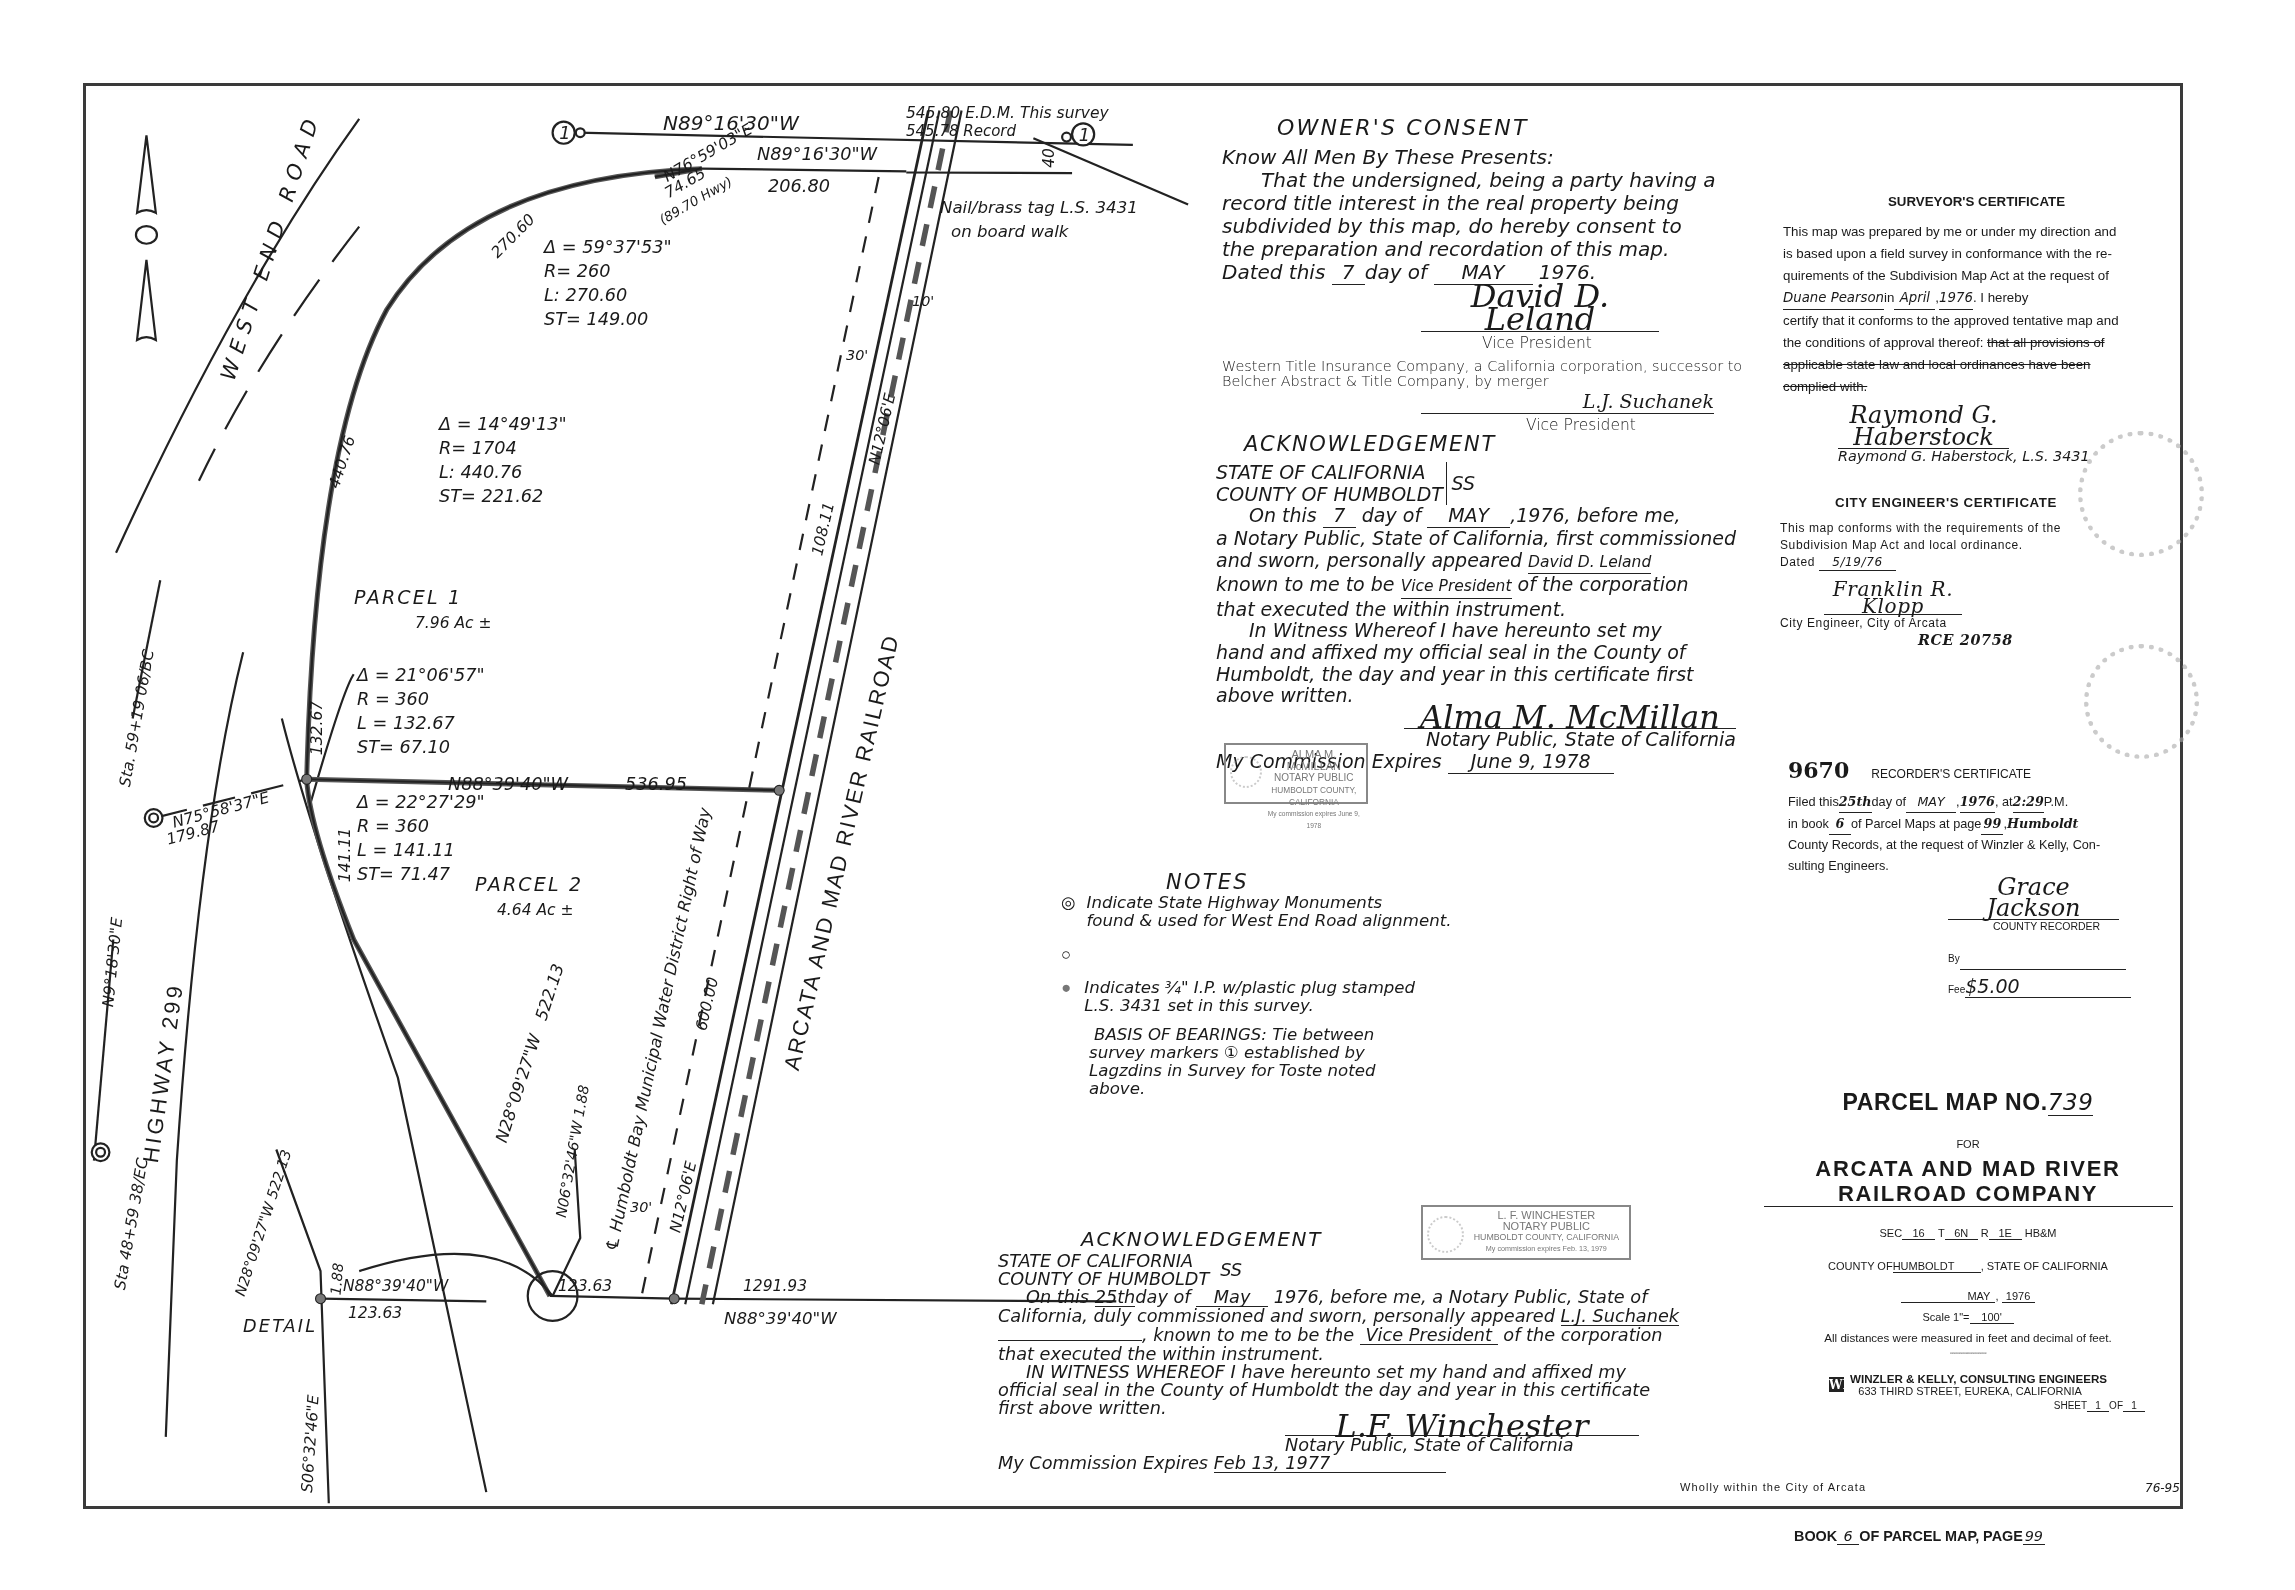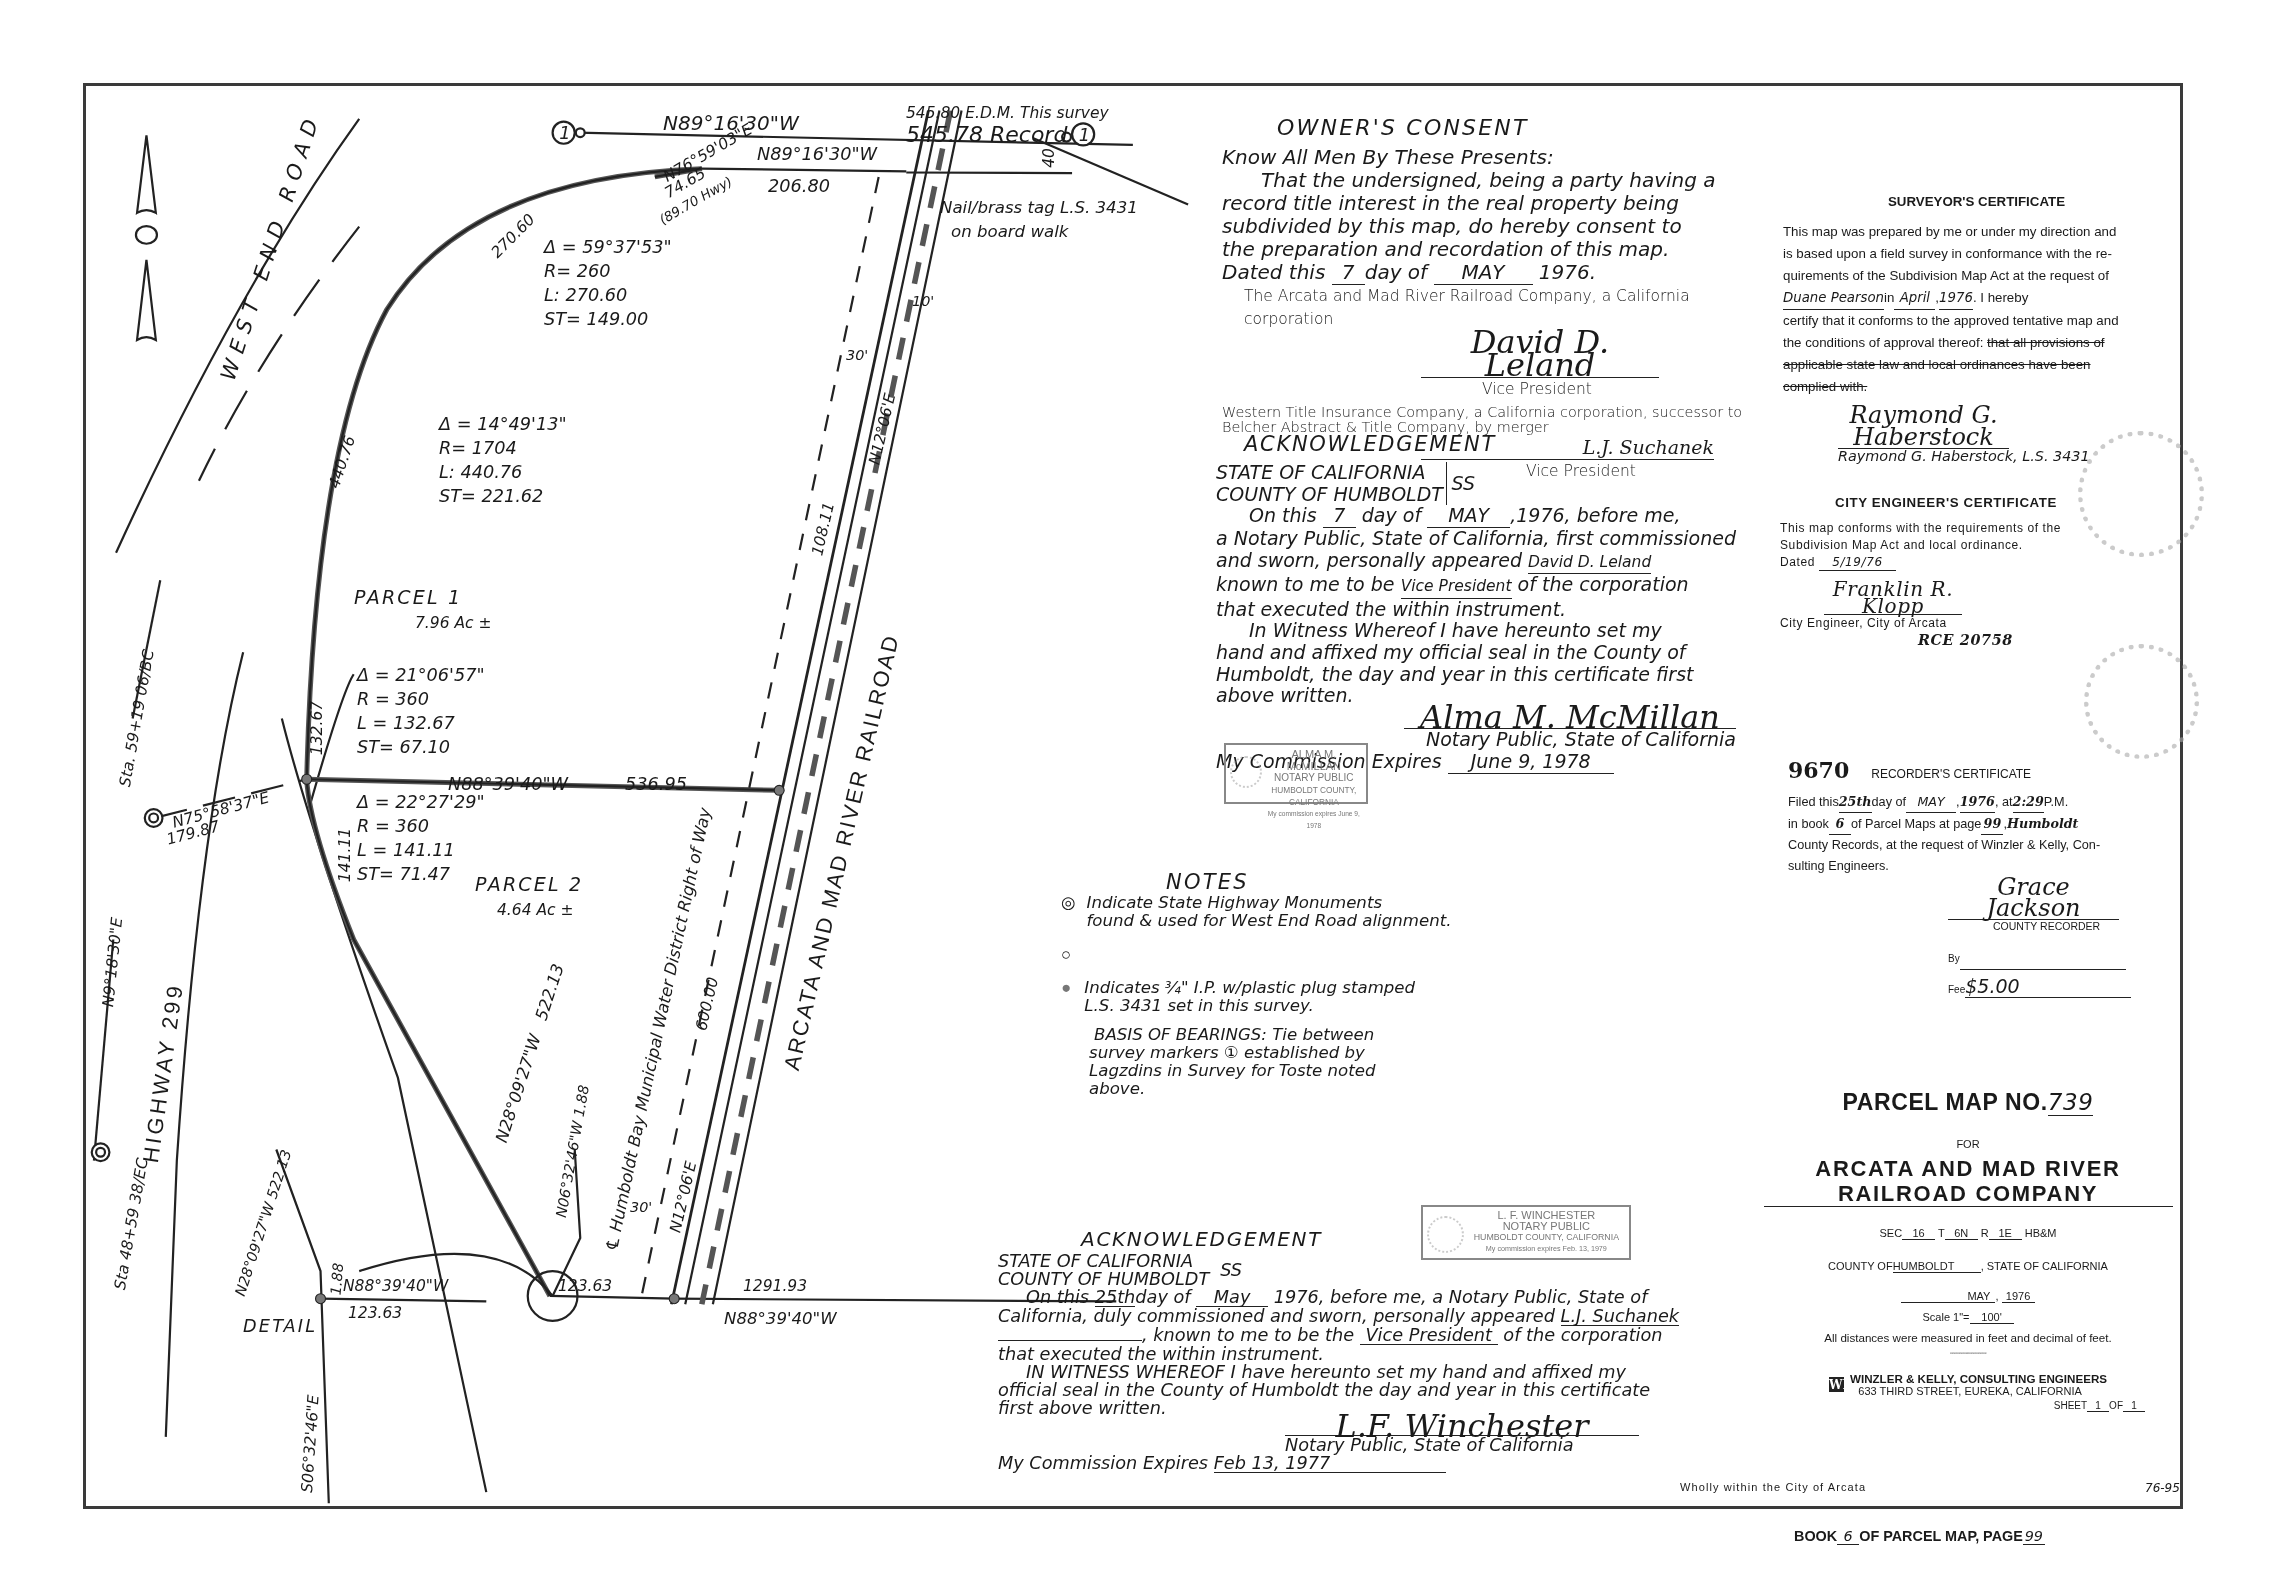--- a/index.html
+++ b/index.html
@@ -83,21 +83,21 @@
       <circle cx="580" cy="2350" r="9"></circle>
   </g>
   <g fill="#222" font-size="34">
     <text x="1012" y="252" font-size="32">1</text>
     <text x="1952" y="255" font-size="32">1</text>
   </g>
 </svg>
 
 <div class="abs hand" style="left:663px;top:111px;font-size:20px">N89°16'30"W</div>
 <div class="abs hand" style="left:906px;top:104px;font-size:15.5px">545.80 E.D.M. This survey</div>
-<div class="abs hand" style="left:906px;top:122px;font-size:22px">545.78 Record</div>
+<div class="abs hand" style="left:906px;top:122px;font-size:15px">545.78 Record</div>
 <div class="abs hand" style="left:757px;top:144px;font-size:17.7px">N89°16'30"W</div>
 <div class="abs hand" style="left:768px;top:176px;font-size:17.7px">206.80</div>
 <div class="abs hand" style="left:658px;top:144px;font-size:15.5px;transform:rotate(-30deg)">N76°59'03"E</div>
 <div class="abs hand" style="left:663px;top:174px;font-size:15.5px;transform:rotate(-30deg)">74.65</div>
 <div class="abs hand" style="left:655px;top:193px;font-size:13.3px;transform:rotate(-30deg)">(89.70 Hwy)</div>
 <div class="abs hand" style="left:1039px;top:149px;font-size:15.5px;transform:rotate(-90deg)">40</div>
 <div class="abs hand" style="left:940px;top:196px;font-size:16.6px;line-height:24px">
   <div>Nail/brass tag L.S. 3431</div>
   <div style="padding-left:11px">on board walk</div>
 </div>
@@ -164,21 +164,20 @@
 <div class="abs hand" style="left:298px;top:1492px;font-size:15.5px;transform:rotate(-86deg);transform-origin:left top;white-space:nowrap">S06°32'46"E</div>
 
 <div class="abs hand" style="left:1222px;top:116px;width:525px;font-size:20px;line-height:23px">
   <div style="padding-left:55px;font-size:22px;letter-spacing:2.2px;margin-bottom:6.6px">OWNER'S CONSENT</div>
   <div>Know All Men By These Presents:</div>
   <div style="padding-left:39px">That the undersigned, being a party having a</div>
   <div>record title interest in the real property being</div>
   <div>subdivided by this map, do hereby consent to</div>
   <div>the preparation and recordation of this map.</div>
   <div><span>Dated this</span> <span class="u">7</span><span>day of</span> <span class="u" style="min-width:99px">MAY</span> <span>1976.</span></div>
-  <div style="font-size:15.5px;padding-left:22px;font-style:normal">The Arcata and Mad River Railroad Company, a California corporation</div>
   <div style="margin-left:199px;width:238px;border-bottom:1.7px solid #222;text-align:center" class="sig">David D. Leland</div>
   <div style="margin-left:260px;font-size:15.5px;font-style:normal">Vice President</div>
   <div style="font-size:14.4px;font-style:normal;line-height:15.5px;margin-top:4.4px">Western Title Insurance Company, a California corporation, successor to</div>
   <div style="font-size:14.4px;font-style:normal;line-height:15.5px">Belcher Abstract &amp; Title Company, by merger</div>
   <div style="margin-left:199px;width:293px;border-bottom:1.7px solid #222;text-align:right;font-size:19px" class="sig">L.J. Suchanek</div>
   <div style="margin-left:304px;font-size:15.5px;font-style:normal">Vice President</div>
 </div>
 
 <div class="abs hand" style="left:1216px;top:434px;width:531px;font-size:19px;line-height:21.6px">
   <div style="padding-left:28px;font-size:21px;letter-spacing:1.7px;margin-bottom:6.6px">ACKNOWLEDGEMENT</div>

